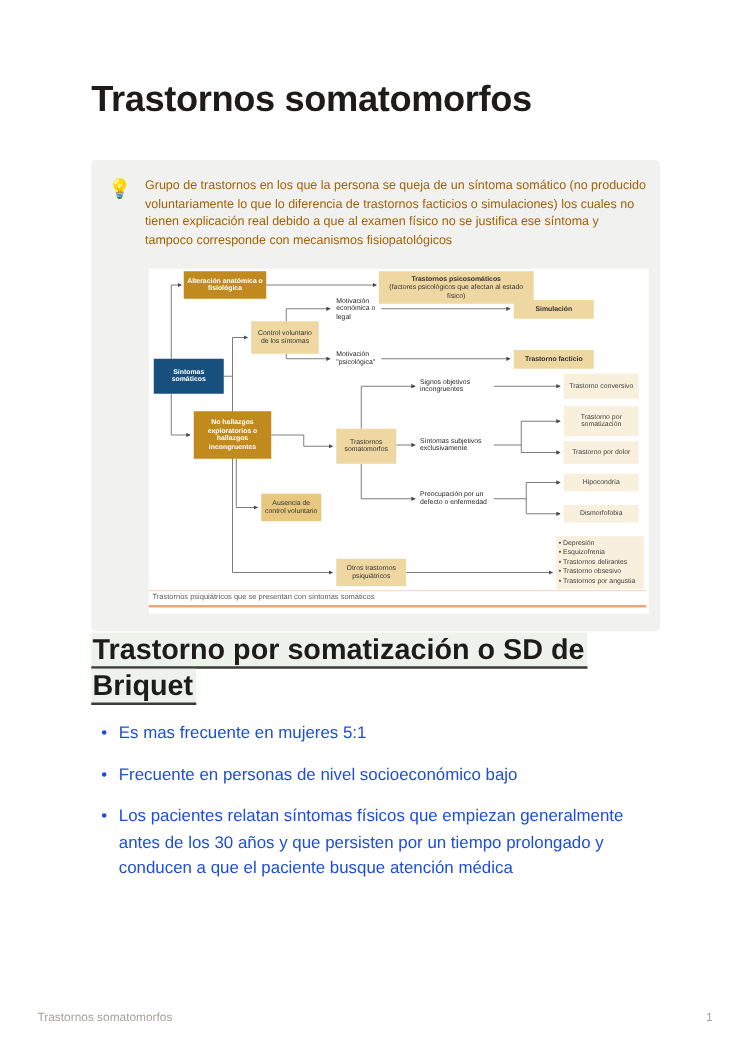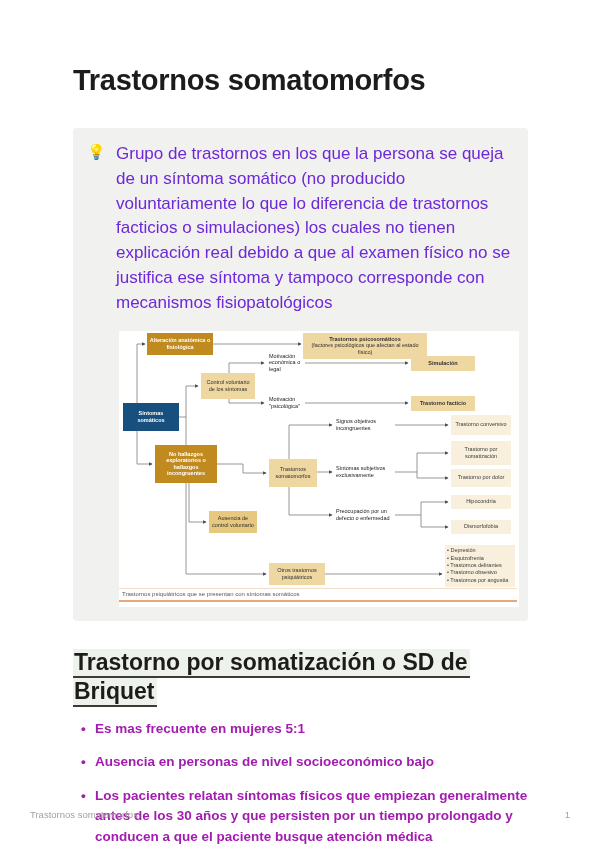--- a/index.html
+++ b/index.html
@@ -11,21 +11,21 @@
   .page { padding:64px 72px 0 73px; }
   h1.title { font-size:29px; font-weight:700; letter-spacing:-0.3px; color:#1d1c1a; }
 
   
   .callout {
     margin-top:31px; background:#f1f1ef; border-radius:4px;
     padding:14px 16px 14px 14px; display:flex; align-items:flex-start;
   }
   .callout-icon { width:22px; font-size:15px; line-height:1.3; flex:none; }
   .callout-body { flex:1; padding-left:7px; }
-  .callout-text { font-size:17px; line-height:1.46; color:#6d28d9; }
+  .callout-text { font-size:10px; line-height:1.46; color:#a16207; }
 
   
   .diagram-wrap { margin:15px 0 0 3px; }
   .diagram { position:relative; width:400px; height:276px; background:#ffffff; }
   .diagram svg.wires { position:absolute; left:0; top:0; width:400px; height:276px; }
   .n {
     position:absolute; font-size:5.5px; line-height:1.18; text-align:center;
     display:flex; flex-direction:column; align-items:center; justify-content:center;
     padding:1px 2px; color:#2f2f2f;
   }
@@ -41,31 +41,31 @@
   .lista div::before { content:"• "; }
   .lista div { line-height:1.35; }
   .dg-caption {
     position:absolute; left:0; right:2px; top:257px; font-size:6px; color:#5a5a5a;
     padding:2px 3px 3px 3px; border-top:1px solid #f3ddc9; border-bottom:2px solid #e9a87b;
     text-align:left;
   }
 
   
   h2.section-h {
-    margin-top:27px; font-size:23px; line-height:1.26; font-weight:700;
+    font-size:23px; line-height:1.26; font-weight:700;
     color:#1d1c1a; max-width:458px;
   }
   h2.section-h .hl {
     background:#edf3ec; border-bottom:2px solid #3c3b38; padding:0 2px 1px 1px;
     box-decoration-break:clone; -webkit-box-decoration-break:clone;
   }
   ul.bullets { margin-top:13px; list-style:none; }
   ul.bullets > li {
     position:relative; padding-left:22px; margin-bottom:13px;
-    font-size:13.5px; line-height:1.52; color:#a21caf; max-width:462px;font-weight:bold;
+    font-size:13.5px; line-height:1.52; color:#1d4ed8; max-width:462px;
   }
   ul.bullets > li::before {
     content:"•"; position:absolute; left:8px; top:0; font-size:13.5px;
   }
   ul.subbullets { list-style:none; margin-top:11px; }
   ul.subbullets > li { position:relative; padding-left:22px; font-size:13.5px; }
   ul.subbullets > li::before {
     content:"◦"; position:absolute; left:7px; top:0; font-size:13px;
   }
 
@@ -161,21 +161,21 @@
           <div class="dg-caption">Trastornos psiquiátricos que se presentan con síntomas somáticos</div>
         </div>
       </div>
     </div>
   </div>
 
   <h2 class="section-h"><span class="hl">Trastorno por somatización o SD de Briquet</span></h2>
 
   <ul class="bullets">
     <li>Es mas frecuente en mujeres 5:1</li>
-    <li>Ausencia en personas de nivel socioeconómico bajo</li>
+    <li>Frecuente en personas de nivel socioeconómico bajo</li>
     <li>
       <span>Los pacientes relatan síntomas físicos que empiezan generalmente antes de los 30 años y que persisten por un tiempo prolongado y conducen a que el paciente busque atención médica</span>
     </li>
   </ul>
 
 </div>
 
 <div class="footer">
   <span>Trastornos somatomorfos</span>
   <span>1</span>

